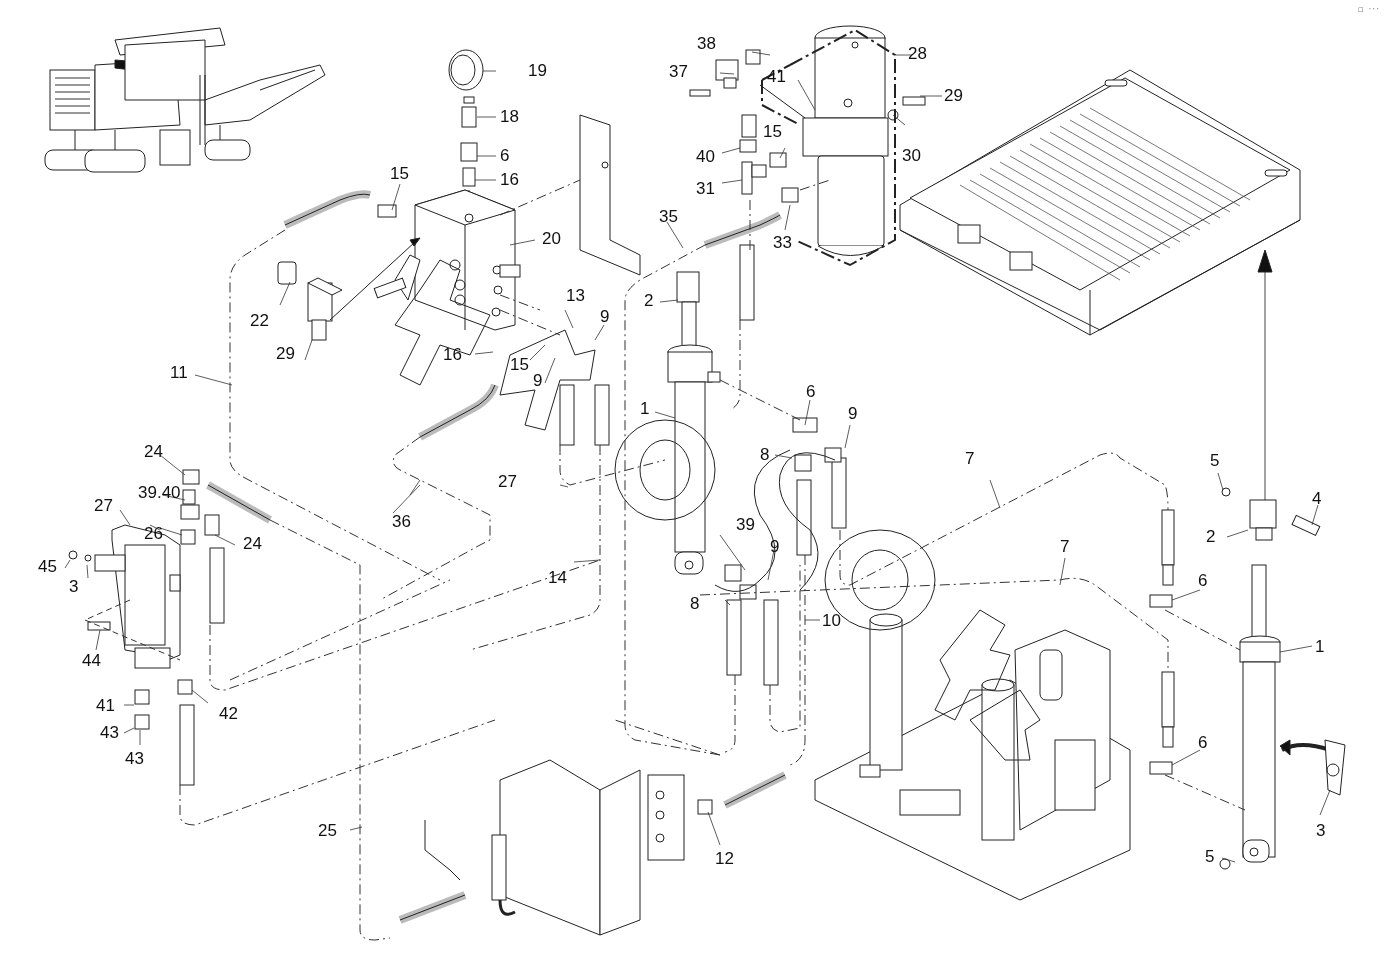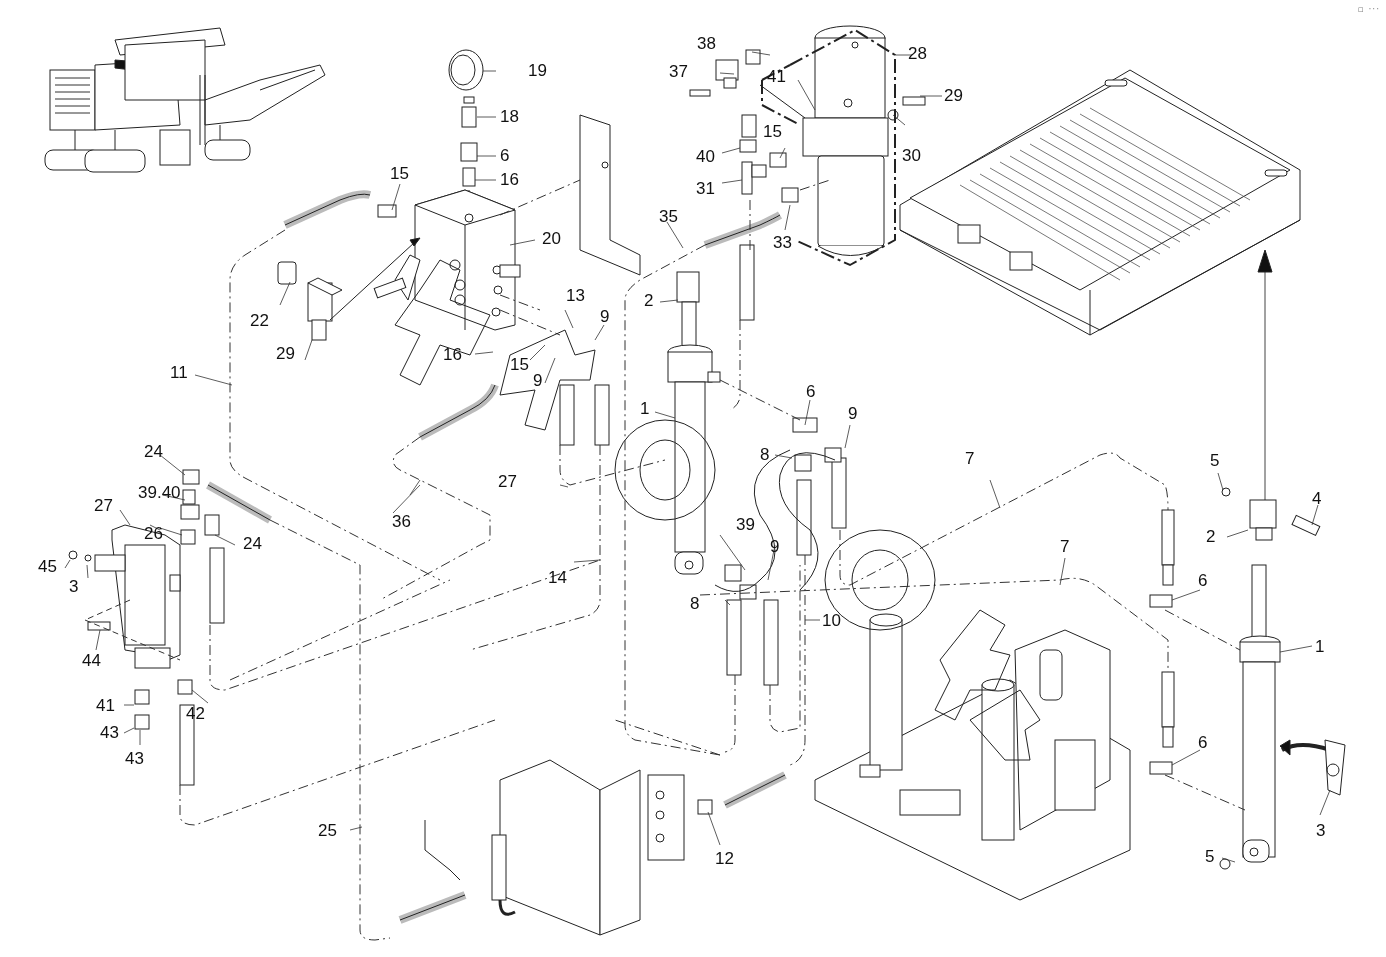--- a/index.html
+++ b/index.html
@@ -421,17 +421,17 @@
 <span class="lbl" style="left:773px;top:234px">33</span>
 <span class="lbl" style="left:144px;top:443px">24</span>
 <span class="lbl" style="left:138px;top:484px">39.40</span>
 <span class="lbl" style="left:94px;top:497px">27</span>
 <span class="lbl" style="left:144px;top:525px">26</span>
 <span class="lbl" style="left:243px;top:535px">24</span>
 <span class="lbl" style="left:38px;top:558px">45</span>
 <span class="lbl" style="left:69px;top:578px">3</span>
 <span class="lbl" style="left:82px;top:652px">44</span>
 <span class="lbl" style="left:96px;top:697px">41</span>
-<span class="lbl" style="left:186px;top:705px">42</span>
+<span class="lbl" style="left:219px;top:705px">42</span>
 <span class="lbl" style="left:100px;top:724px">43</span>
 <span class="lbl" style="left:125px;top:750px">43</span>
 <span class="lbl" style="left:318px;top:822px">25</span>
 <span class="lbl" style="left:715px;top:850px">12</span>
 
 </body></html>

